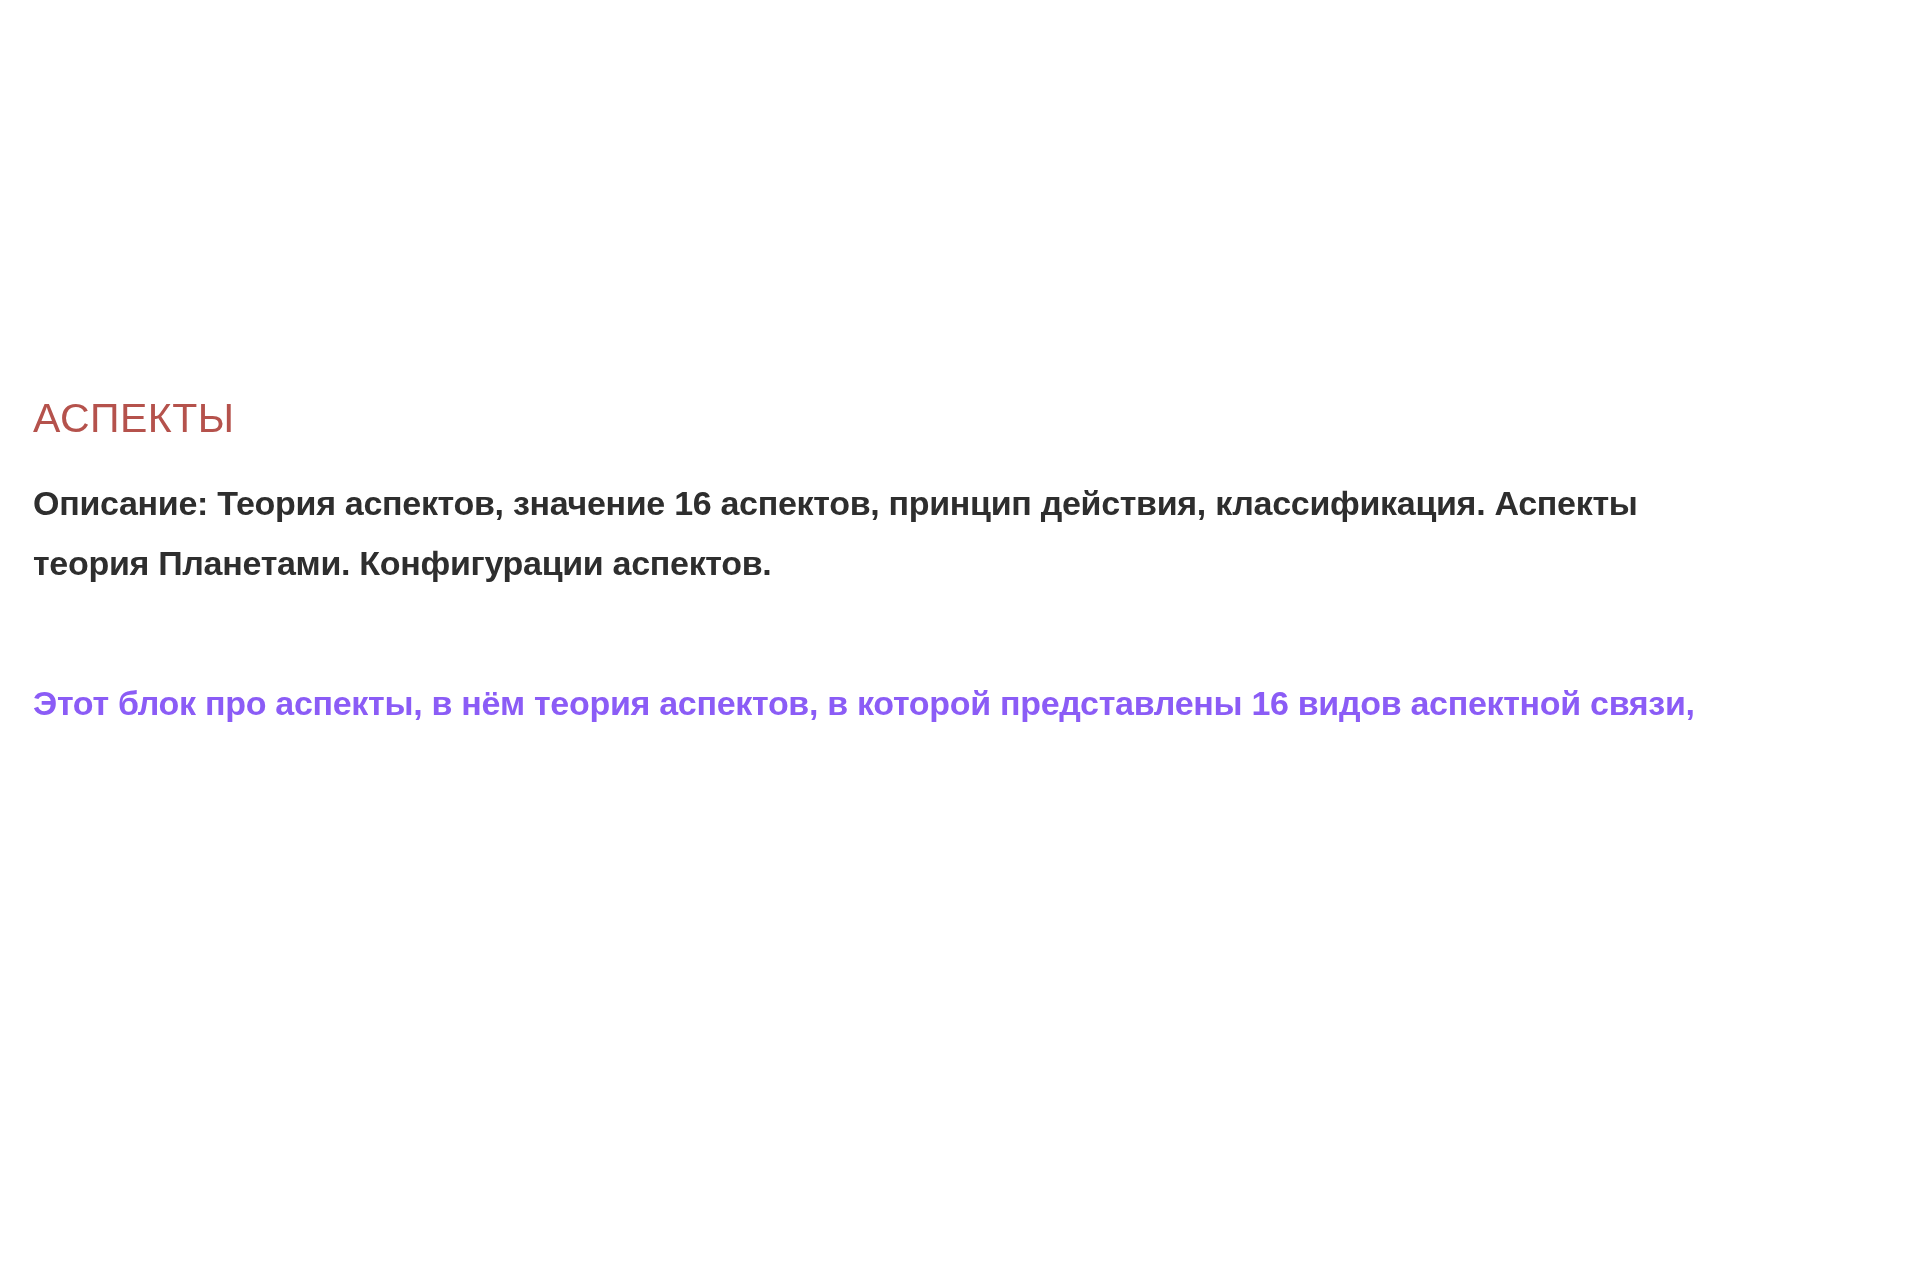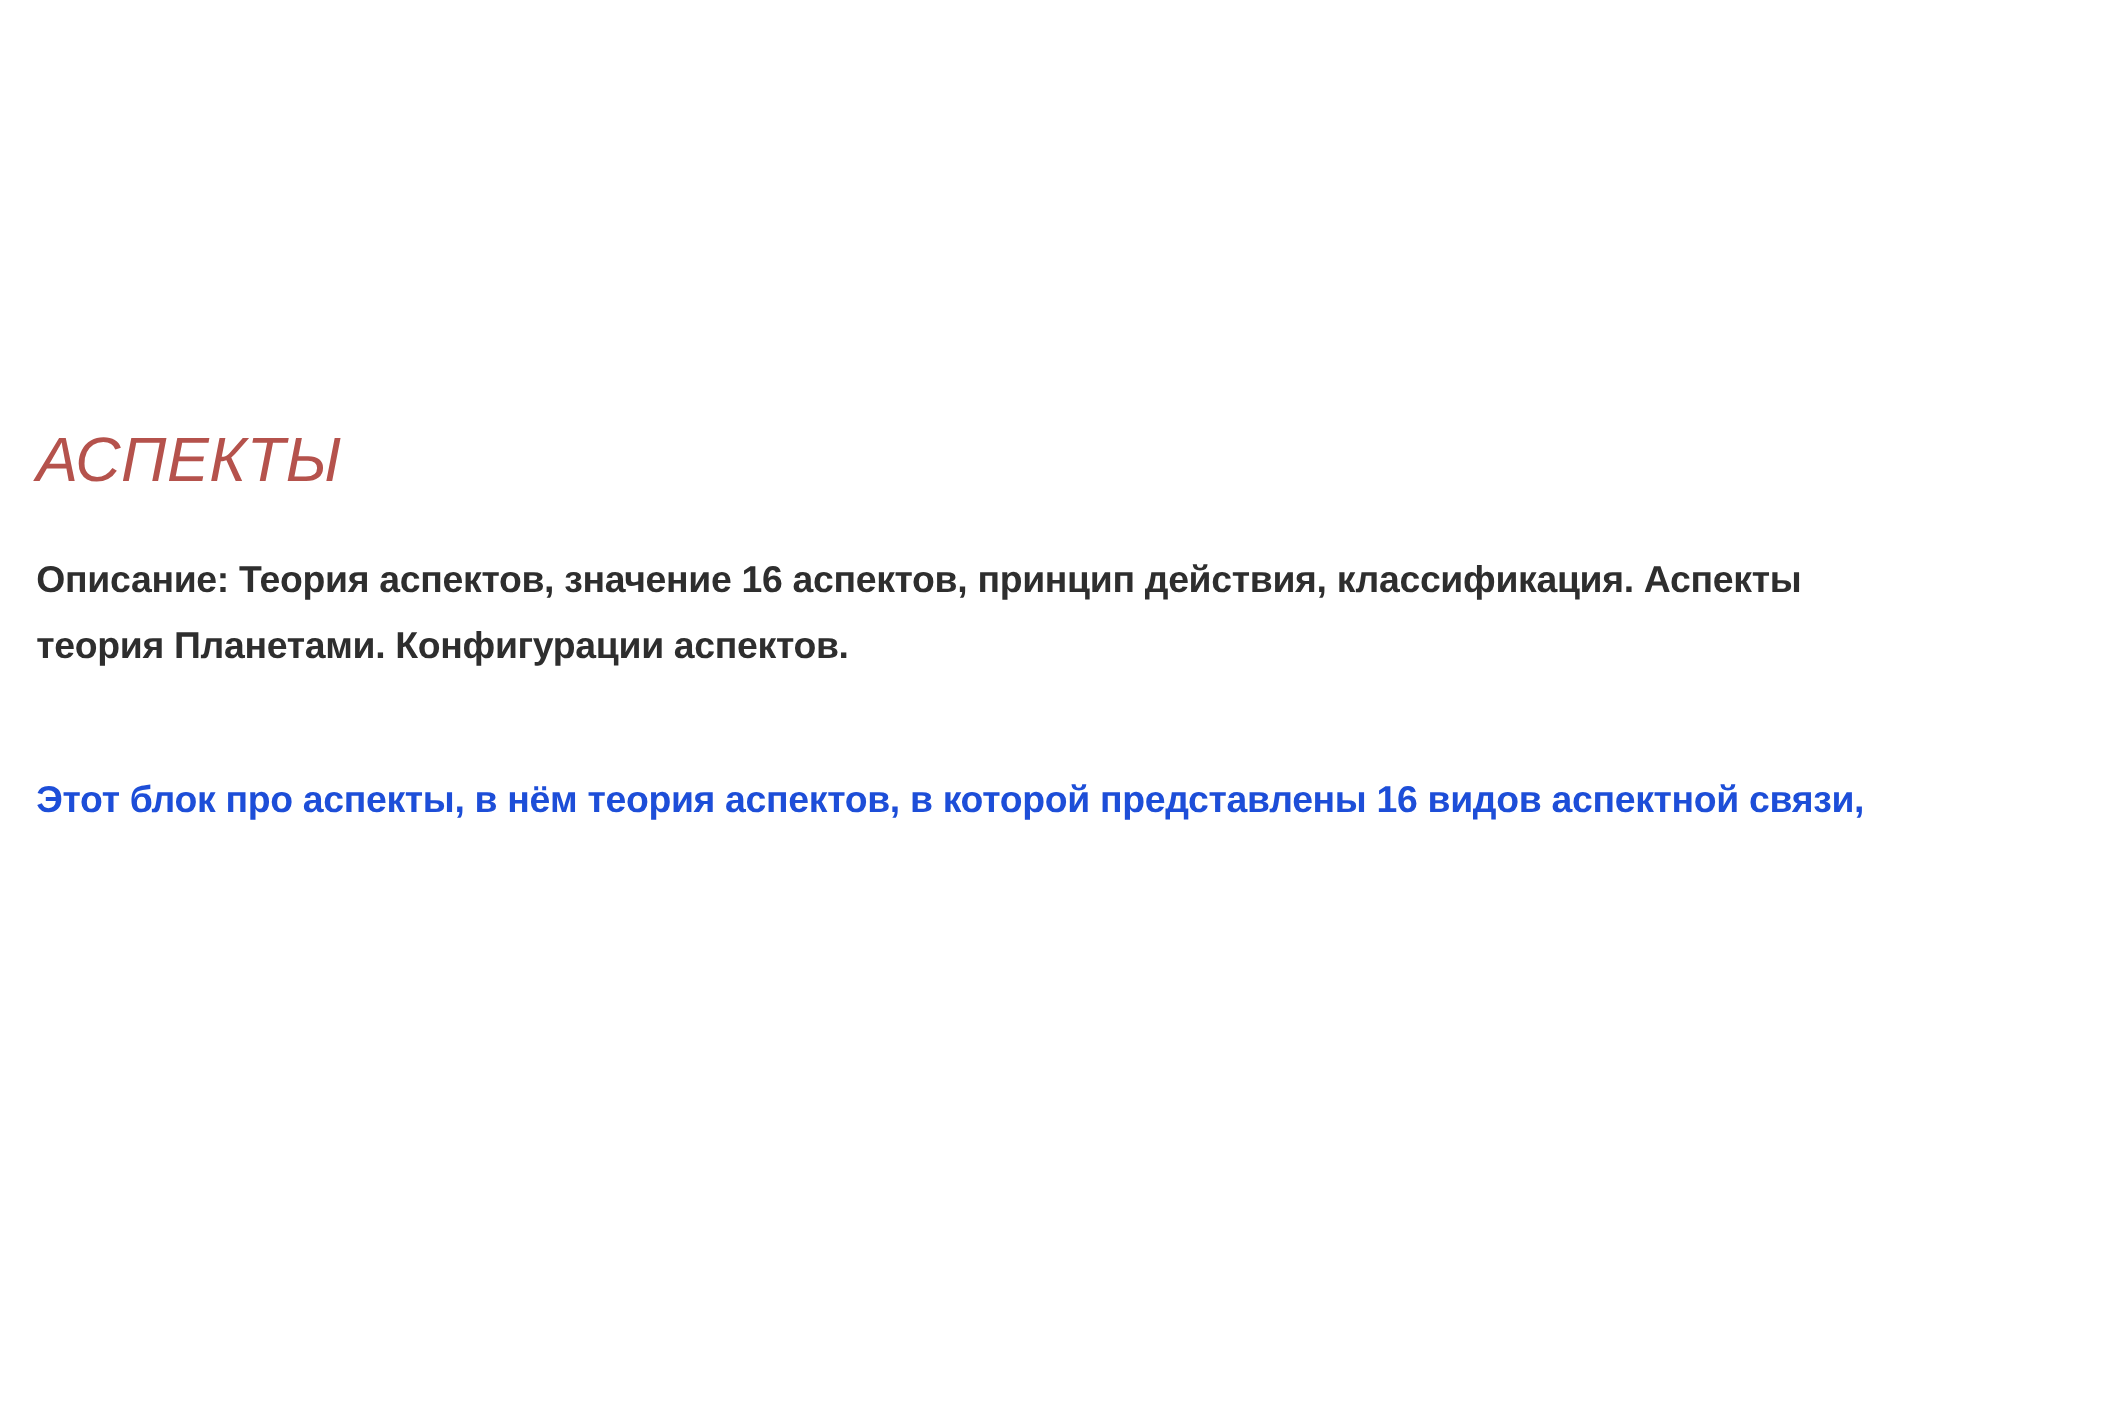--- a/index.html
+++ b/index.html
@@ -11,27 +11,26 @@
     background: #ffffff;
     font-family: "Liberation Sans", "DejaVu Sans", sans-serif;
     overflow: hidden;
   }
   .page {
     width: 1920px;
     height: 1280px;
     padding: 391px 30px 0 33px;
   }
   .page-title {
-    margin: 0 0 52px 0;
-    font-size: 57px;
+    margin: 0 0 28px 0;
+    font-size: 41px;
     line-height: 54px;
     font-weight: 300;
     letter-spacing: 0.5px;
     color: #b5524c; 
-    font-style: italic;
   }
   .paragraph {
     margin: 0 0 80px 0;
     font-size: 34px;
     font-weight: 700;
     line-height: 60px;
     letter-spacing: -0.3px;
     color: #2e2e2e; 
   }
   .line {
@@ -44,17 +43,17 @@
 
 <main class="page">
 
   <h1 class="page-title" style="color: rgb(181, 82, 76);">АСПЕКТЫ</h1>
 
   <p class="paragraph" style="color: rgb(46, 46, 46);">
     <span class="line">Описание: Теория аспектов, значение 16 аспектов, принцип действия, классификация. Аспекты</span>
     <span class="line">теория Планетами. Конфигурации аспектов.</span>
   </p>
 
-  <p class="paragraph" style="color: #1d4ed8;">
+  <p class="paragraph" style="color: #8b5cf6;">
     <span class="line">Этот блок про аспекты, в нём теория аспектов, в которой представлены 16 видов аспектной связи,</span>
   </p>
 
 </main>
 
 </body></html>

